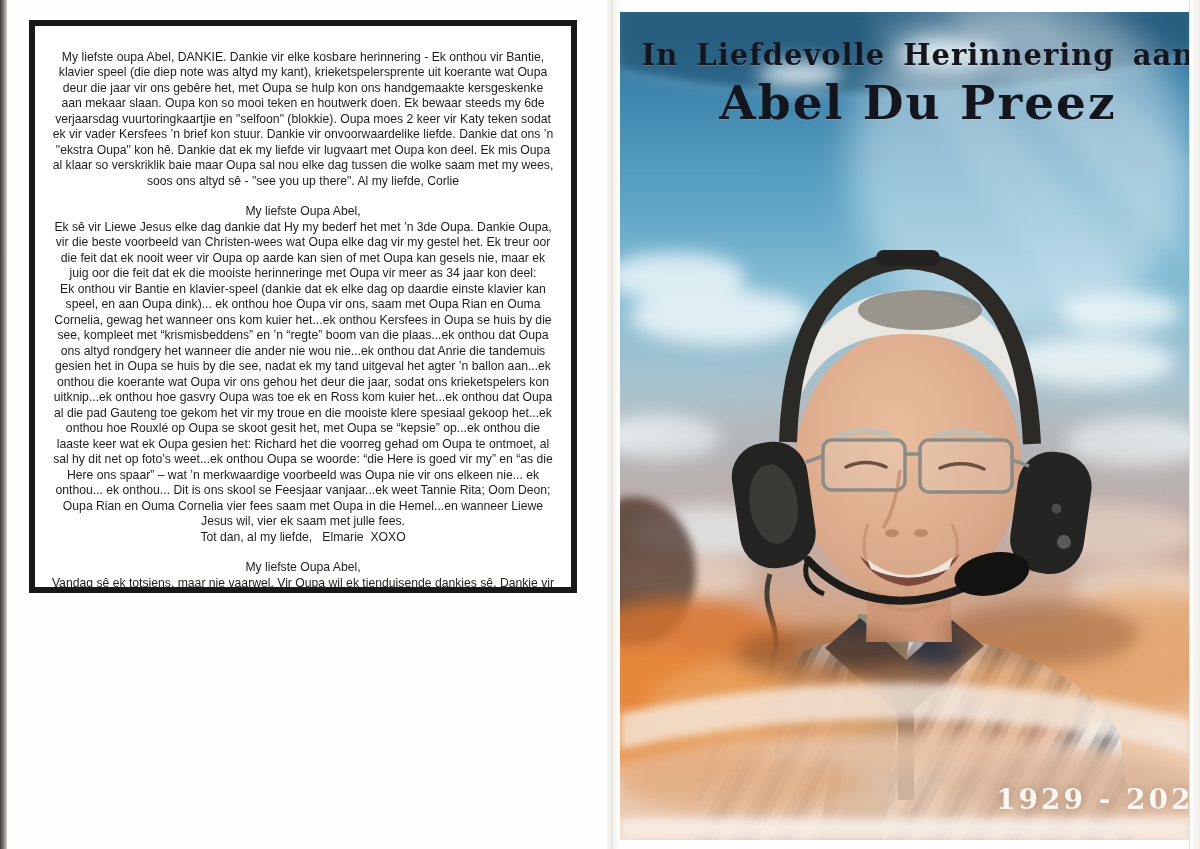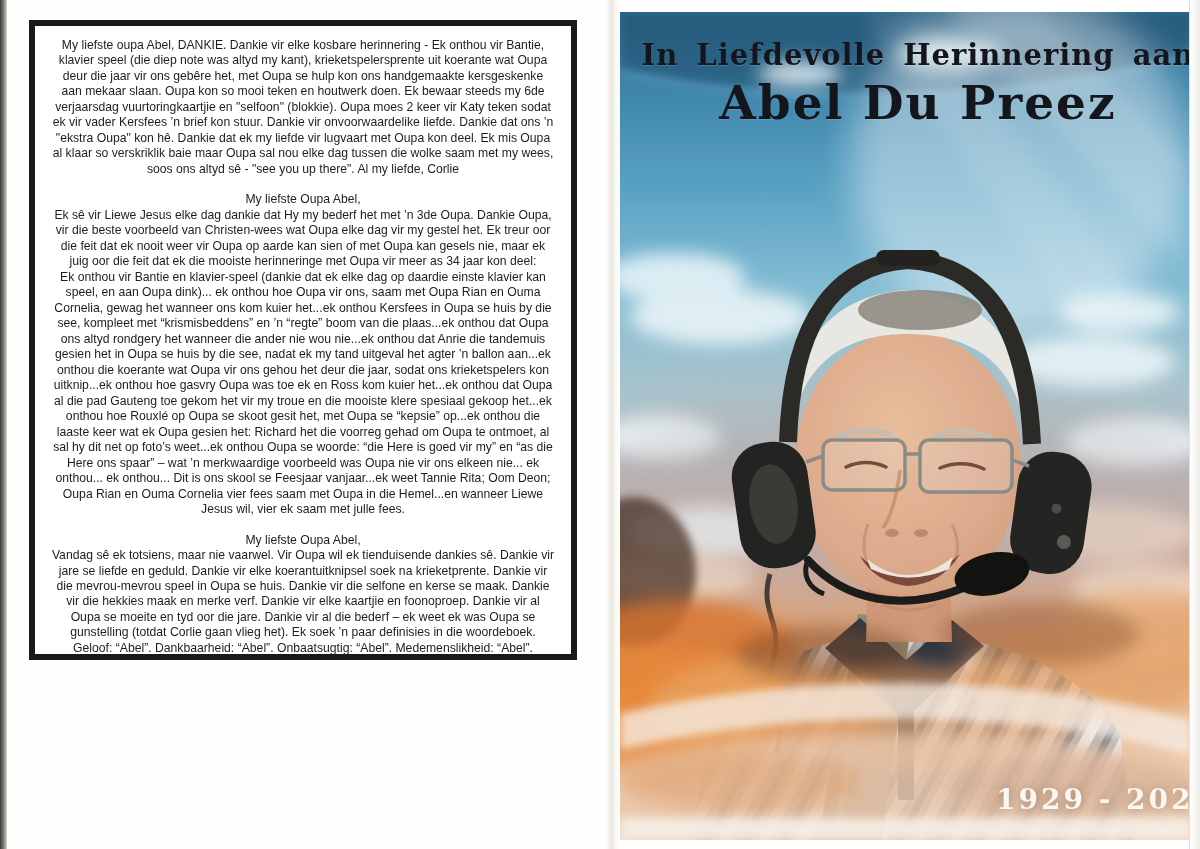--- a/index.html
+++ b/index.html
@@ -5,22 +5,22 @@
   html,body{margin:0;padding:0;}
   body{background:#e9e7e1;font-family:"Liberation Sans",sans-serif;}
   .sheet{position:relative;width:1200px;height:849px;background:#fbfaf6;overflow:hidden;box-shadow:0 0 0 1px #d8d5ce;}
   .scan-edge-left{position:absolute;left:0;top:0;width:7px;height:849px;
     background:linear-gradient(to right,#3a3a38,#8d8b85 60%,#d8d5ce);}
   .scan-edge-right{position:absolute;right:0;top:0;width:10px;height:849px;
     background:linear-gradient(to left,#efede7,#ffffff);border-left:1px solid #e3e0d8;}
   .page-left{position:absolute;left:7px;top:0;width:605px;height:849px;background:#fefefd;}
   .gutter{position:absolute;left:606px;top:0;width:14px;height:849px;
     background:linear-gradient(to right,#fdfdfb,#e9e6df 45%,#f6f4ee 55%,#ffffff);}
-  .frame{position:absolute;left:22px;top:20px;width:548px;height:640px;border:6px solid #191919;
-    background:#fffffe;box-sizing:border-box;padding:12px 16px;overflow:hidden;}
+  .frame{position:absolute;left:22px;top:20px;width:548px;height:573px;border:6px solid #191919;
+    background:#fffffe;box-sizing:border-box;padding:24px 16px;overflow:hidden;}
   .letter{color:#1d1d1d;font-size:12.2px;line-height:1.27;text-align:center;margin:0;}
   .letter + .letter{margin-top:15px;}
   .letter div{white-space:pre-wrap;}
   .sig{white-space:pre-wrap;}
   .page-right{position:absolute;left:620px;top:0;width:580px;height:849px;background:#ffffff;}
   .photo{position:absolute;left:0;top:12px;width:571px;height:828px;overflow:hidden;background:#737373;padding-left:25px;}
   .photo svg{position:absolute;left:0;top:0;}
   .title-block{position:absolute;left:0;top:26px;width:100%;text-align:center;color:#15151d;}
   .t1{font-family:"DejaVu Serif","Liberation Serif",serif;font-weight:bold;font-size:29px;
     letter-spacing:1px;word-spacing:7px;text-shadow:0 1px 0 rgba(255,255,255,.15);}
@@ -41,20 +41,21 @@
     <div class="frame">
 
       <div class="letter">
         <div>My liefste oupa Abel, DANKIE. Dankie vir elke kosbare herinnering - Ek onthou vir Bantie, klavier speel (die diep note was altyd my kant), krieketspelersprente uit koerante wat Oupa deur die jaar vir ons gebêre het, met Oupa se hulp kon ons handgemaakte kersgeskenke aan mekaar slaan. Oupa kon so mooi teken en houtwerk doen. Ek bewaar steeds my 6de verjaarsdag vuurtoringkaartjie en "selfoon" (blokkie). Oupa moes 2 keer vir Katy teken sodat ek vir vader Kersfees ’n brief kon stuur. Dankie vir onvoorwaardelike liefde. Dankie dat ons ’n "ekstra Oupa" kon hê. Dankie dat ek my liefde vir lugvaart met Oupa kon deel. Ek mis Oupa al klaar so verskriklik baie maar Oupa sal nou elke dag tussen die wolke saam met my wees, soos ons altyd sê - "see you up there". Al my liefde, Corlie</div>
       </div>
 
       <div class="letter">
         <div>My liefste Oupa Abel,</div>
         <div>Ek sê vir Liewe Jesus elke dag dankie dat Hy my bederf het met ’n 3de Oupa. Dankie Oupa, vir die beste voorbeeld van Christen-wees wat Oupa elke dag vir my gestel het. Ek treur oor die feit dat ek nooit weer vir Oupa op aarde kan sien of met Oupa kan gesels nie, maar ek juig oor die feit dat ek die mooiste herinneringe met Oupa vir meer as 34 jaar kon deel:</div>
         <div>Ek onthou vir Bantie en klavier-speel (dankie dat ek elke dag op daardie einste klavier kan speel, en aan Oupa dink)... ek onthou hoe Oupa vir ons, saam met Oupa Rian en Ouma Cornelia, gewag het wanneer ons kom kuier het...ek onthou Kersfees in Oupa se huis by die see, kompleet met “krismisbeddens” en ’n “regte” boom van die plaas...ek onthou dat Oupa ons altyd rondgery het wanneer die ander nie wou nie...ek onthou dat Anrie die tandemuis gesien het in Oupa se huis by die see, nadat ek my tand uitgeval het agter ’n ballon aan...ek onthou die koerante wat Oupa vir ons gehou het deur die jaar, sodat ons krieketspelers kon uitknip...ek onthou hoe gasvry Oupa was toe ek en Ross kom kuier het...ek onthou dat Oupa al die pad Gauteng toe gekom het vir my troue en die mooiste klere spesiaal gekoop het...ek onthou hoe Rouxlé op Oupa se skoot gesit het, met Oupa se “kepsie” op...ek onthou die laaste keer wat ek Oupa gesien het: Richard het die voorreg gehad om Oupa te ontmoet, al sal hy dit net op foto’s weet...ek onthou Oupa se woorde: “die Here is goed vir my” en “as die Here ons spaar” – wat ’n merkwaardige voorbeeld was Oupa nie vir ons elkeen nie... ek onthou... ek onthou... Dit is ons skool se Feesjaar vanjaar...ek weet Tannie Rita; Oom Deon; Oupa Rian en Ouma Cornelia vier fees saam met Oupa in die Hemel...en wanneer Liewe Jesus wil, vier ek saam met julle fees.</div>
+        <div class="sig">Tot dan, al my liefde,   Elmarie  XOXO</div>
       </div>
 
       <div class="letter">
         <div>My liefste Oupa Abel,</div>
         <div>Vandag sê ek totsiens, maar nie vaarwel. Vir Oupa wil ek tienduisende dankies sê. Dankie vir jare se liefde en geduld. Dankie vir elke koerantuitknipsel soek na krieketprente. Dankie vir die mevrou-mevrou speel in Oupa se huis. Dankie vir die selfone en kerse se maak. Dankie vir die hekkies maak en merke verf. Dankie vir elke kaartjie en foonoproep. Dankie vir al Oupa se moeite en tyd oor die jare. Dankie vir al die bederf – ek weet ek was Oupa se gunstelling (totdat Corlie gaan vlieg het). Ek soek ’n paar definisies in die woordeboek. Geloof: “Abel”. Dankbaarheid: “Abel”. Onbaatsugtig: “Abel”. Medemenslikheid: “Abel”. Voorbeeld: “Abel”. Christen: “Abel”. Ek wil meer soos Oupa wees, want ek weet dan waar ek Oupa eendag sal kry. Oupa is reguit Hemel toe. Met ’n swaar, maar blye hart groet ek Oupa.</div>
         <div>Tot wedersiens. Anrie. XOXO</div>
         <div>Stuur tonne liefde – soentjies en drukkies – aan Ouma en Oupa, Tannie Rita en Oom Deon.</div>
       </div>
 
     </div>

